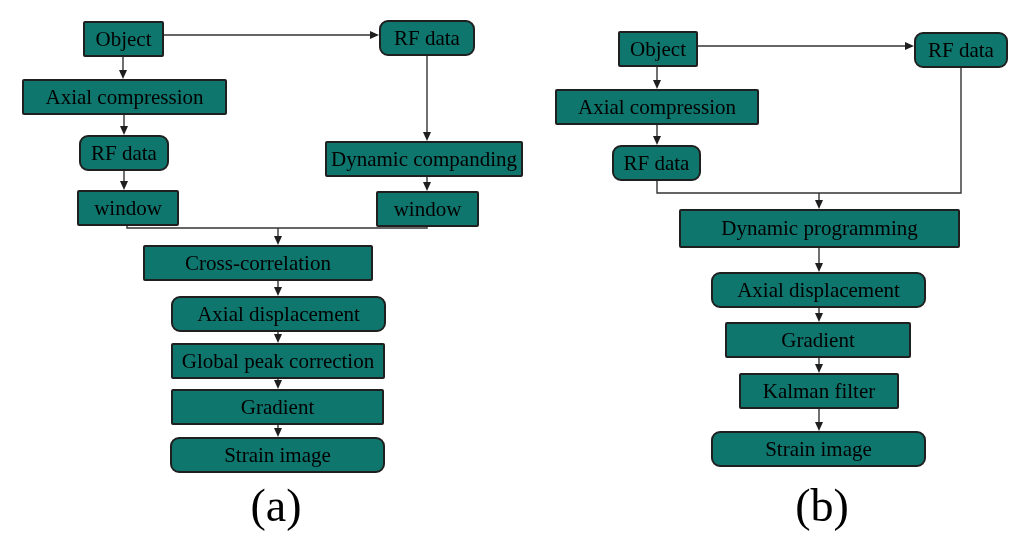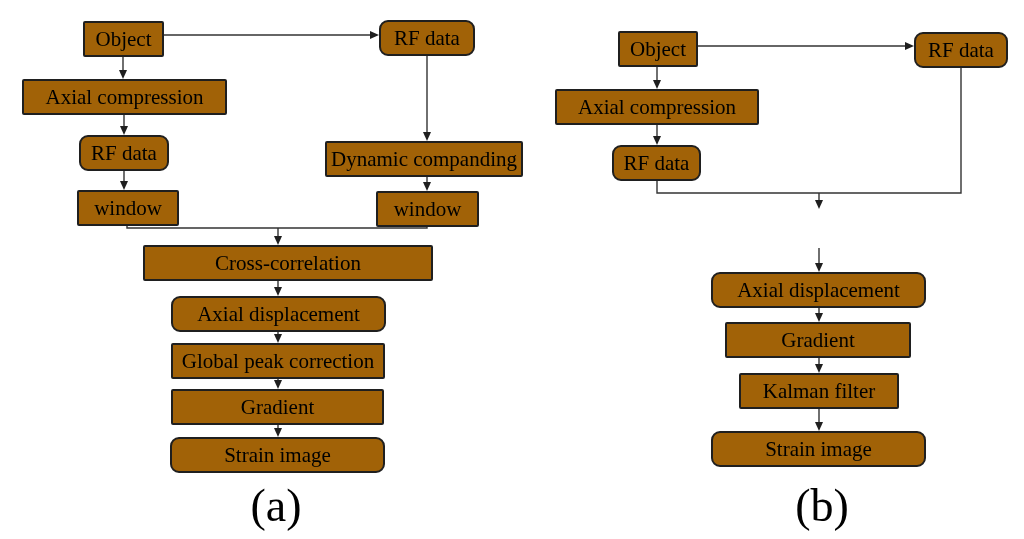--- a/index.html
+++ b/index.html
@@ -13,21 +13,21 @@
   }
   .connectors {
     position: absolute;
     left: 0; top: 0;
     width: 1024px; height: 539px;
   }
   .node {
     position: absolute;
     box-sizing: border-box;
     border: 2px solid #1f1f1f;
-    background: #a16207;
+    background: #0f766e;
     color: #000000;
     display: flex;
     align-items: center;
     justify-content: center;
     font-size: 21px;
     line-height: 1;
     white-space: nowrap;
     padding: 16px 4px;
   }
   .square  { border-radius: 2px; }
@@ -96,30 +96,31 @@
     </g>
   </svg>
 
   <div class="node square" style="left:83px;  top:21px;  width:81px;  height:29px">Object</div>
   <div class="node rounded" style="left:379px; top:20px;  width:96px;  height:29px">RF data</div>
   <div class="node square" style="left:22px;  top:79px;  width:205px; height:28px">Axial compression</div>
   <div class="node rounded" style="left:79px;  top:135px; width:90px;  height:29px">RF data</div>
   <div class="node square" style="left:325px; top:141px; width:198px; height:30px">Dynamic companding</div>
   <div class="node square" style="left:77px;  top:190px; width:102px; height:28px">window</div>
   <div class="node square" style="left:376px; top:191px; width:103px; height:29px">window</div>
-  <div class="node square" style="left:143px; top:245px; width:290px; height:30px">Cross-correlation</div>
+  <div class="node square" style="left:143px; top:245px; width:230px; height:30px">Cross-correlation</div>
   <div class="node rounded" style="left:171px; top:296px; width:215px; height:29px">Axial displacement</div>
   <div class="node square" style="left:171px; top:343px; width:214px; height:29px">Global peak correction</div>
   <div class="node square" style="left:171px; top:389px; width:213px; height:29px">Gradient</div>
   <div class="node rounded" style="left:170px; top:437px; width:215px; height:30px">Strain image</div>
   <div class="panel-label" style="left:276px; top:483px">(a)</div>
 
   <div class="node square" style="left:618px; top:31px;  width:80px;  height:31px">Object</div>
   <div class="node rounded" style="left:914px; top:32px;  width:94px;  height:30px">RF data</div>
   <div class="node square" style="left:555px; top:89px;  width:204px; height:28px">Axial compression</div>
   <div class="node rounded" style="left:612px; top:145px; width:89px;  height:29px">RF data</div>
+  <div class="node square" style="left:679px; top:209px; width:281px; height:39px">Dynamic programming</div>
   <div class="node rounded" style="left:711px; top:272px; width:215px; height:29px">Axial displacement</div>
   <div class="node square" style="left:725px; top:322px; width:186px; height:28px">Gradient</div>
   <div class="node square" style="left:739px; top:373px; width:160px; height:30px">Kalman filter</div>
   <div class="node rounded" style="left:711px; top:431px; width:215px; height:30px">Strain image</div>
   <div class="panel-label" style="left:822px; top:483px">(b)</div>
 
 </div>
 
 </body></html>

